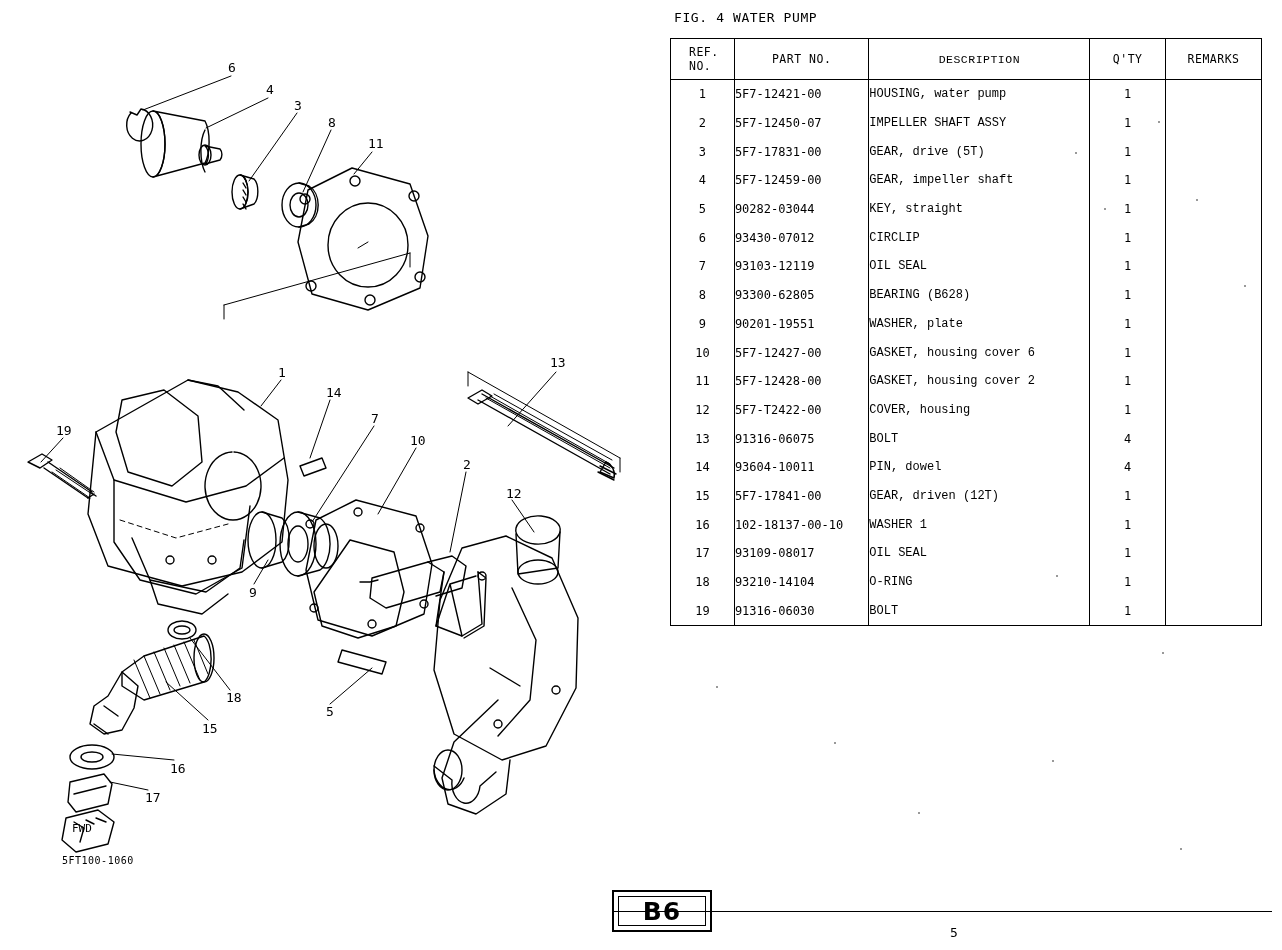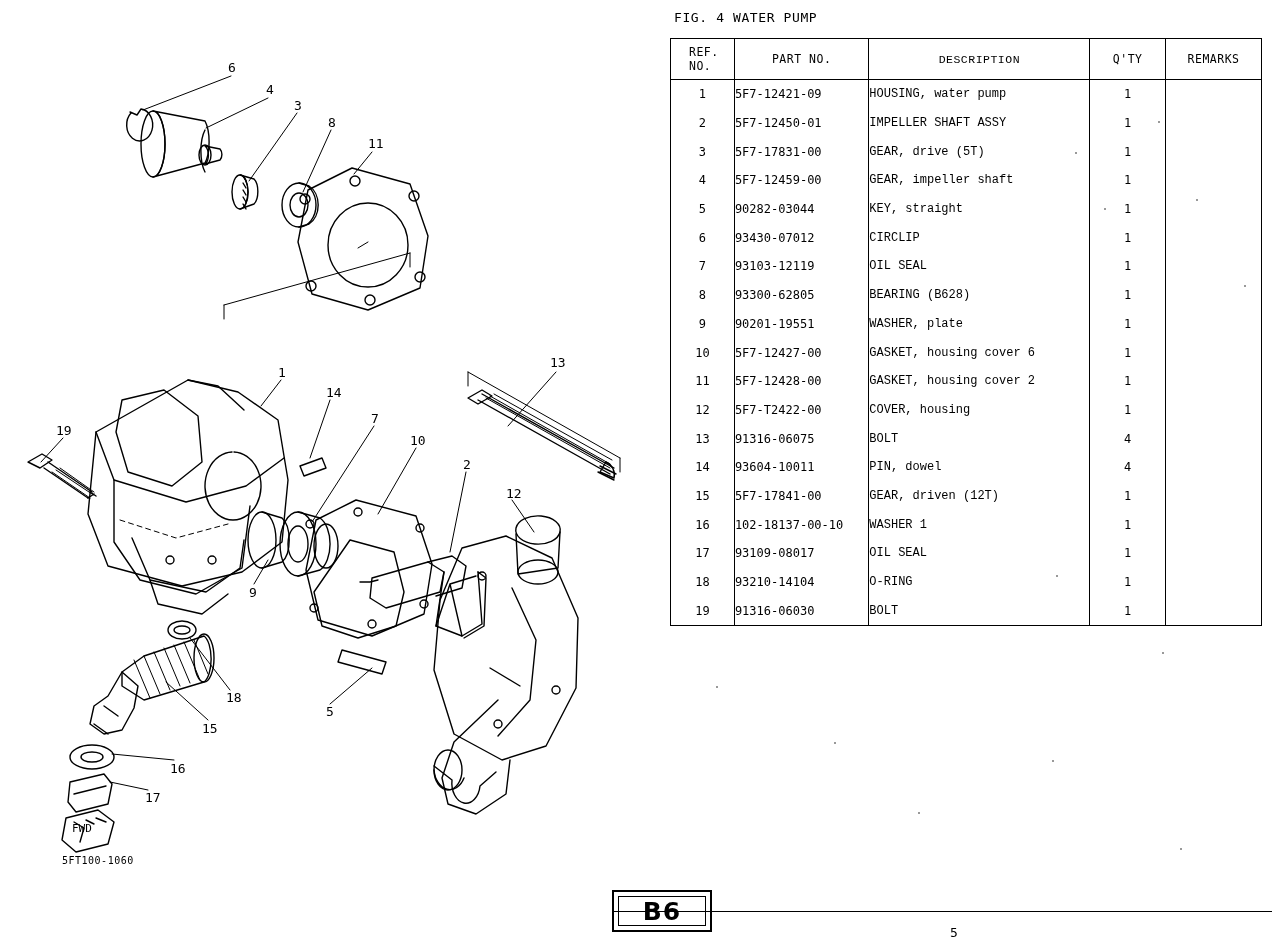--- a/index.html
+++ b/index.html
@@ -337,28 +337,28 @@
           </th>
           <th class="c-part">PART NO.</th>
           <th class="c-desc">DESCRIPTION</th>
           <th class="c-qty">Q'TY</th>
           <th class="c-rem">REMARKS</th>
         </tr>
       </thead>
       <tbody id="parts-body">
           <tr>
             <td class="c-ref">1</td>
-            <td class="c-part">5F7-12421-09</td>
+            <td class="c-part">5F7-12421-00</td>
             <td class="c-desc">HOUSING, water pump</td>
             <td class="c-qty">1</td>
             <td class="c-rem"></td>
           </tr>
           <tr>
             <td class="c-ref">2</td>
-            <td class="c-part">5F7-12450-01</td>
+            <td class="c-part">5F7-12450-07</td>
             <td class="c-desc">IMPELLER SHAFT ASSY</td>
             <td class="c-qty">1</td>
             <td class="c-rem"></td>
           </tr>
           <tr>
             <td class="c-ref">3</td>
             <td class="c-part">5F7-17831-00</td>
             <td class="c-desc">GEAR, drive (5T)</td>
             <td class="c-qty">1</td>
             <td class="c-rem"></td>

